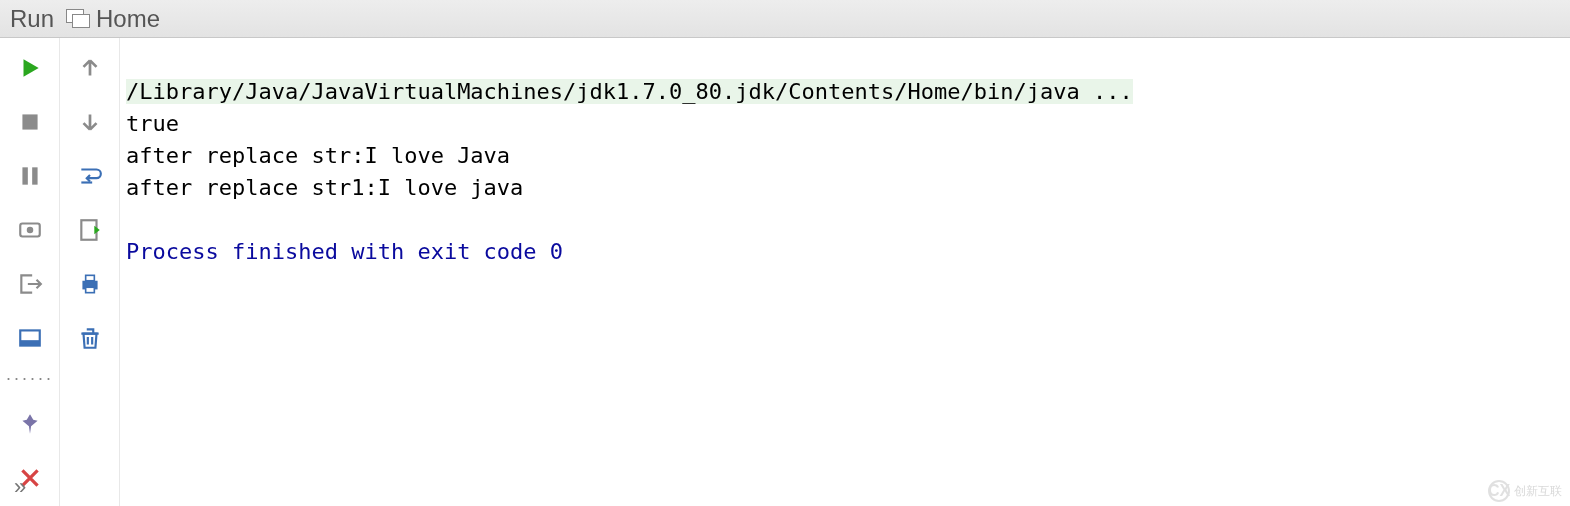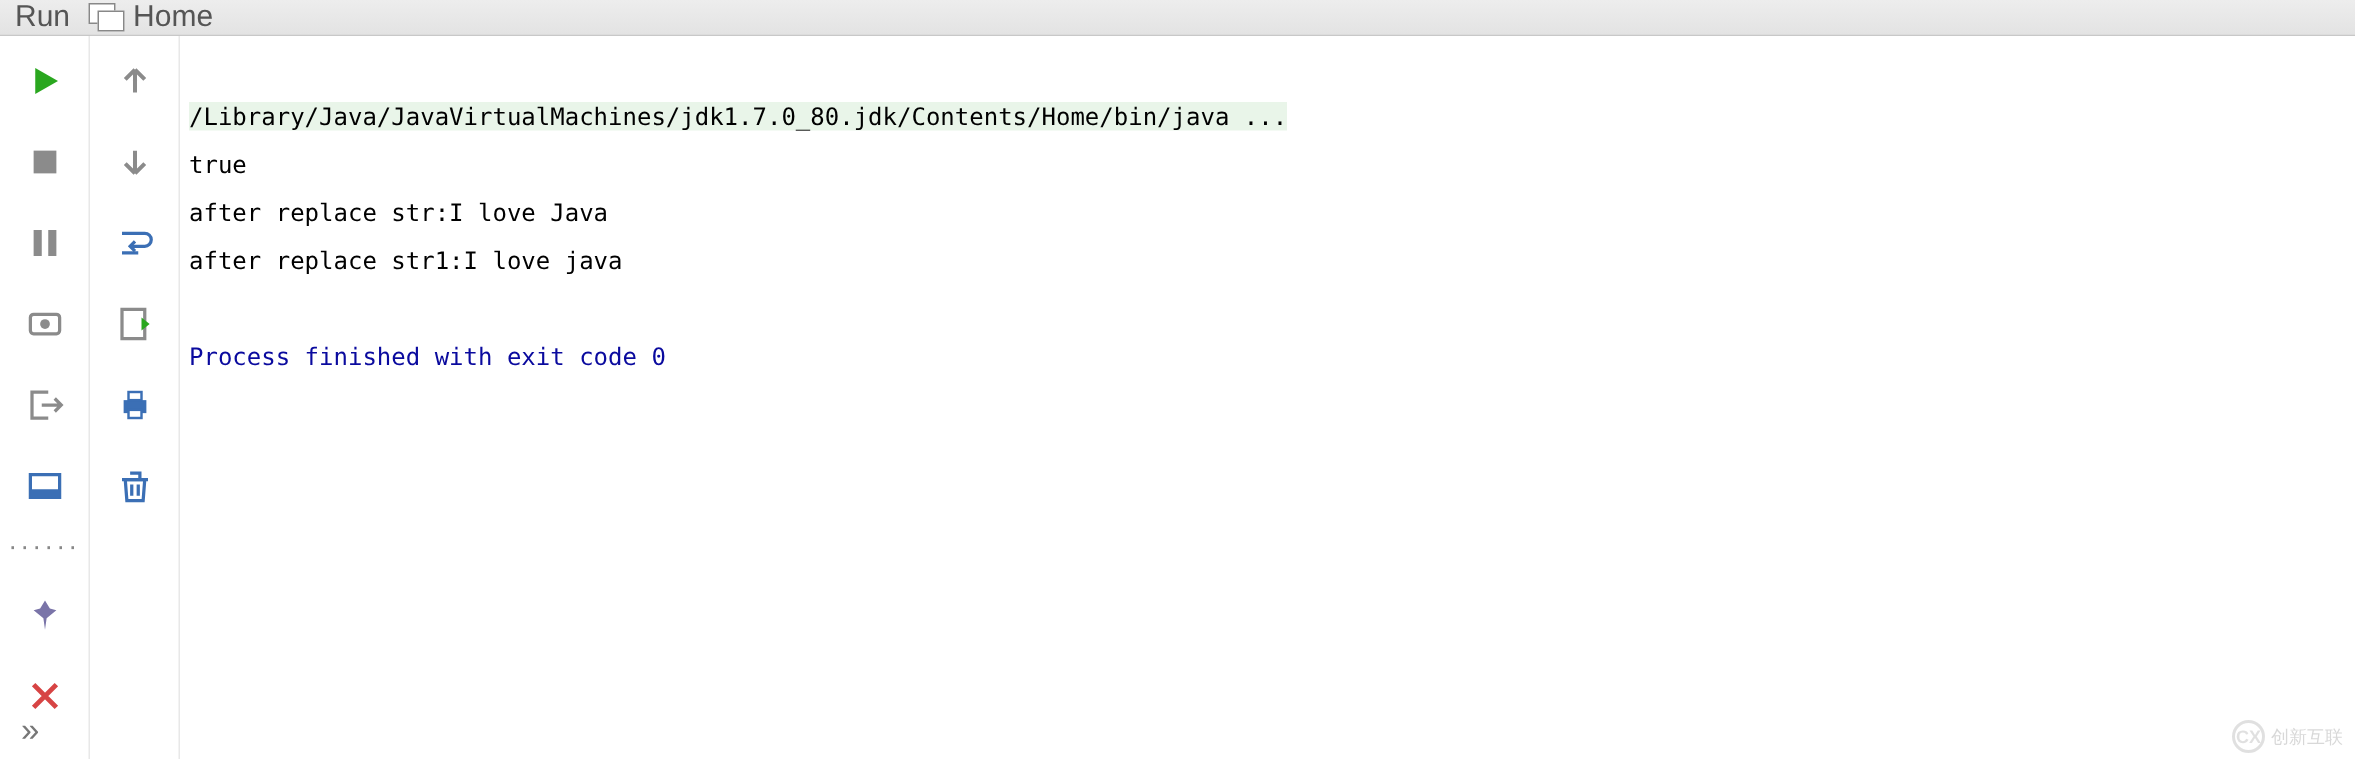--- a/index.html
+++ b/index.html
@@ -10,28 +10,28 @@
     background: #ffffff;
     overflow: hidden;
   }
   .root {
     display: flex;
     flex-direction: column;
     width: 100%;
     height: 100%;
   }
   .header {
-    height: 24px;
+    height: 38px;
     background: linear-gradient(#ededed, #e3e3e3);
     border-bottom: 1px solid #c8c8c8;
     display: flex;
     align-items: center;
     padding: 11px 10px;
     color: #555;
-    font-size: 20px;
+    font-size: 24px;
   }
   .header .title-run { margin-right: 6px; }
   .header .window-icon {
     width: 24px; height: 20px; margin: 0 6px 0 6px;
     position: relative;
     display: inline-block;
   }
   .header .window-icon:before,
   .header .window-icon:after {
     content: "";
@@ -71,21 +71,21 @@
   .icon-btn svg { width: 26px; height: 26px; display:block; }
   .dots {
     color:#888; font-size:18px; letter-spacing:2px;
     height:14px; line-height:8px;
   }
 
   .console {
     flex: 1;
     padding: 6px 0 0 6px;
     font-family: "Menlo", "Consolas", monospace;
-    font-size: 16px;
+    font-size: 22px;
     line-height: 32px;
     white-space: pre;
     color: #000;
     position: relative;
   }
   .console .cmd {
     background: #e9f5e9;
     color: #000;
     display: inline;
   }
@@ -97,21 +97,21 @@
     right:8px; bottom:4px;
     opacity:0.25;
     font-size:12px;
     color:#666;
     display:flex; align-items:center; gap:4px;
     font-family: Arial, sans-serif;
   }
   .watermark .circ {
     width:22px;height:22px;border:2px solid #888;border-radius:50%;
     display:flex;align-items:center;justify-content:center;
-    font-weight:bold;font-size:12px;color:#888;
+    font-weight:bold;font-size:16px;color:#888;
   }
   .expand-btn {
     position:absolute;
     left:14px; bottom:6px;
     color:#777; font-size:22px; cursor:pointer;
   }
 </style>
 </head>
 <body>
 

